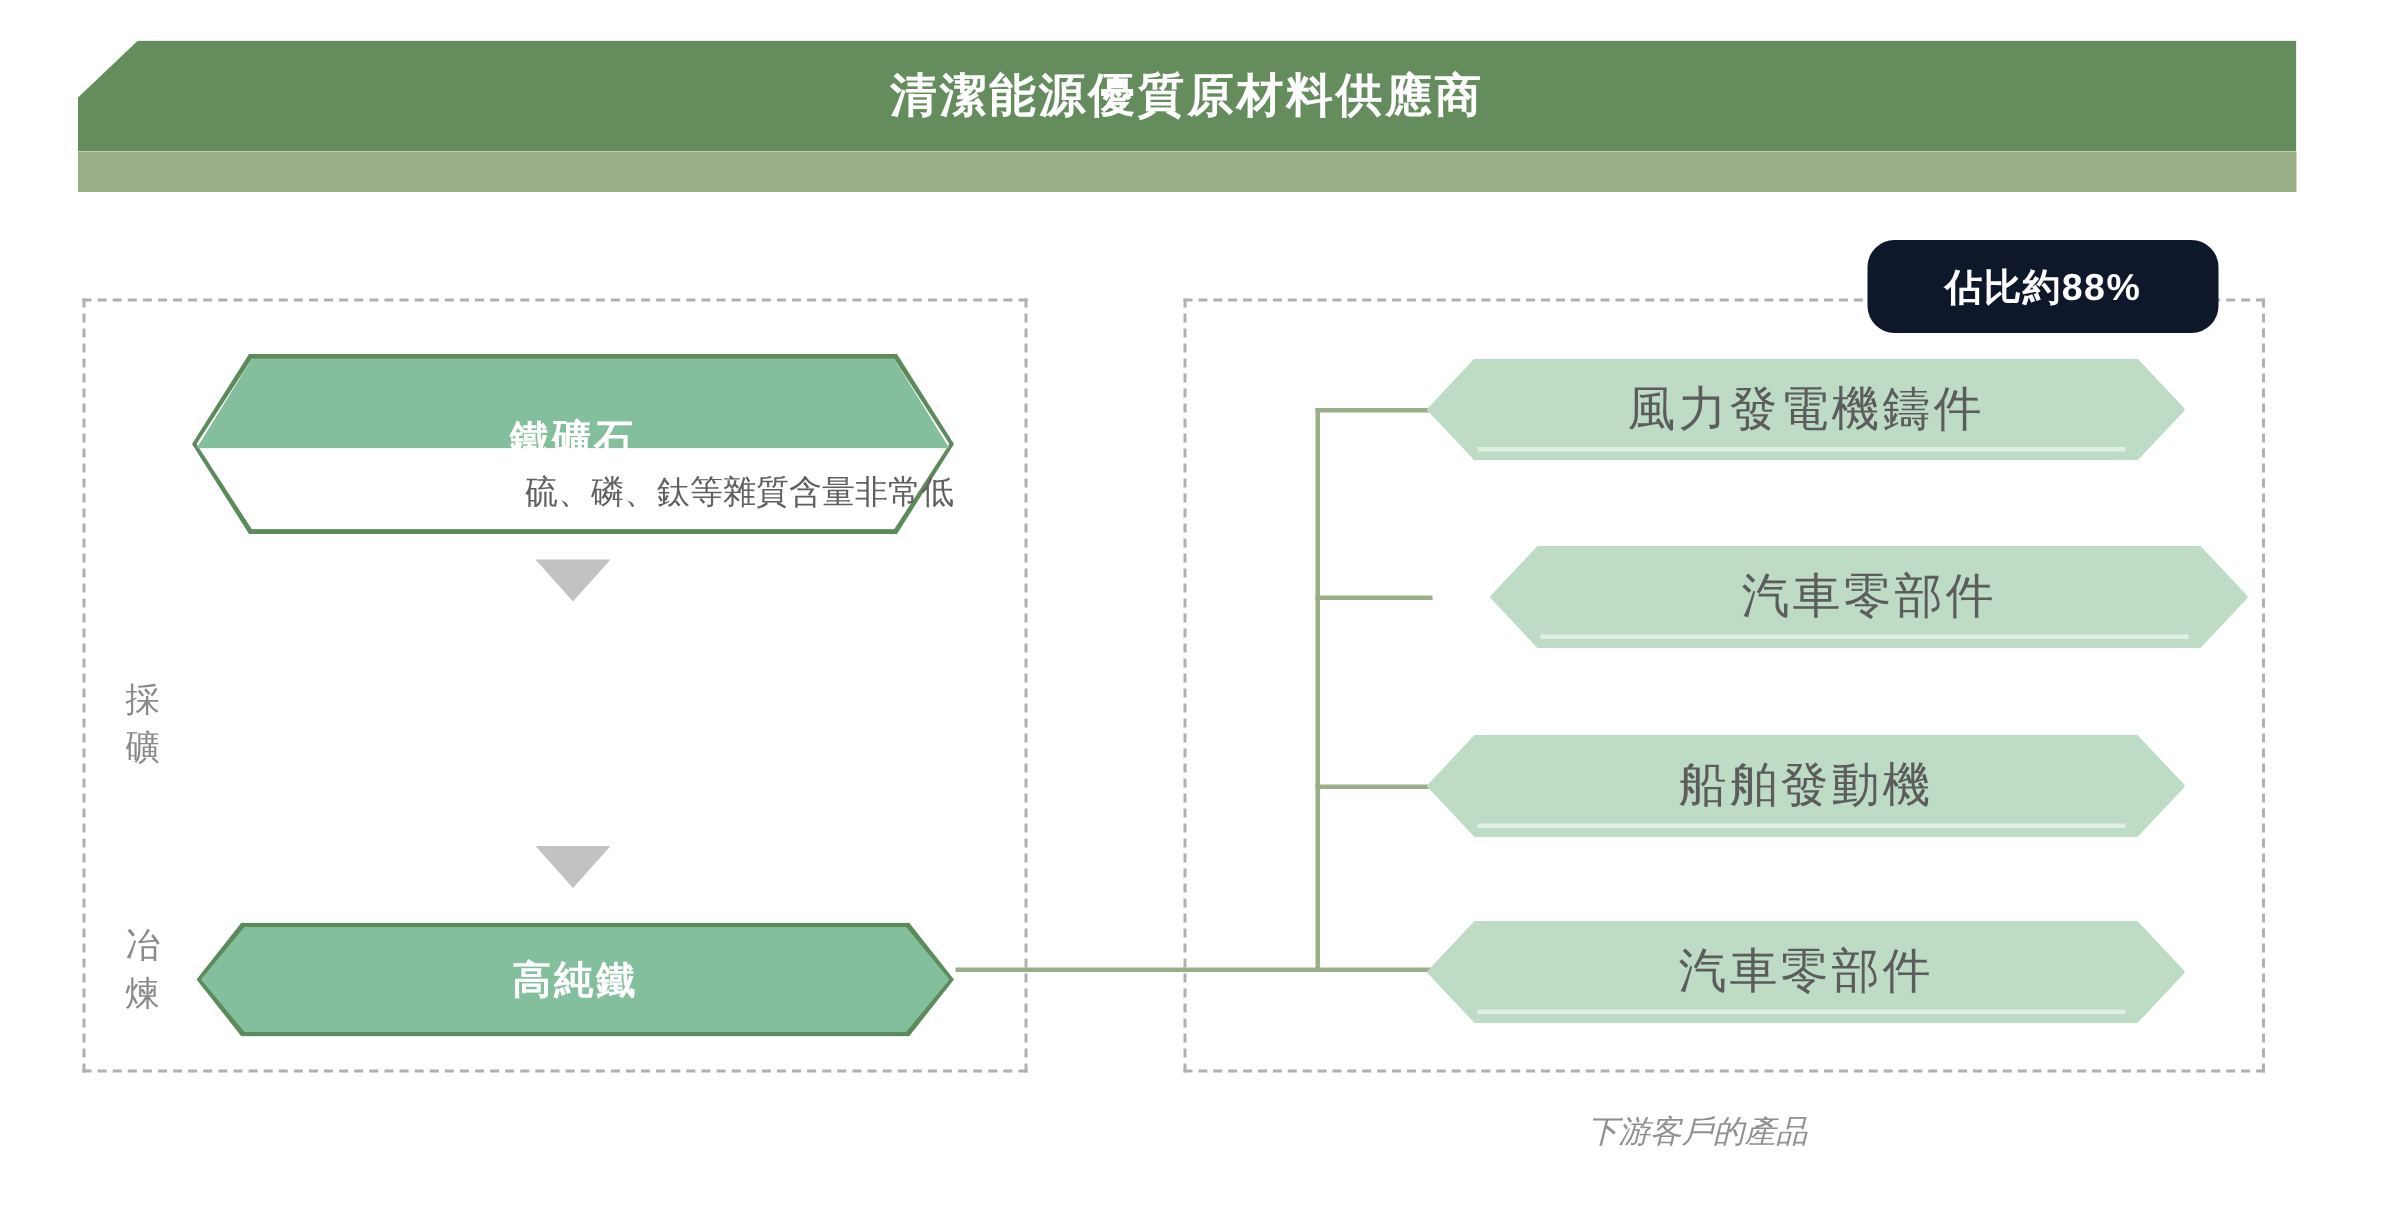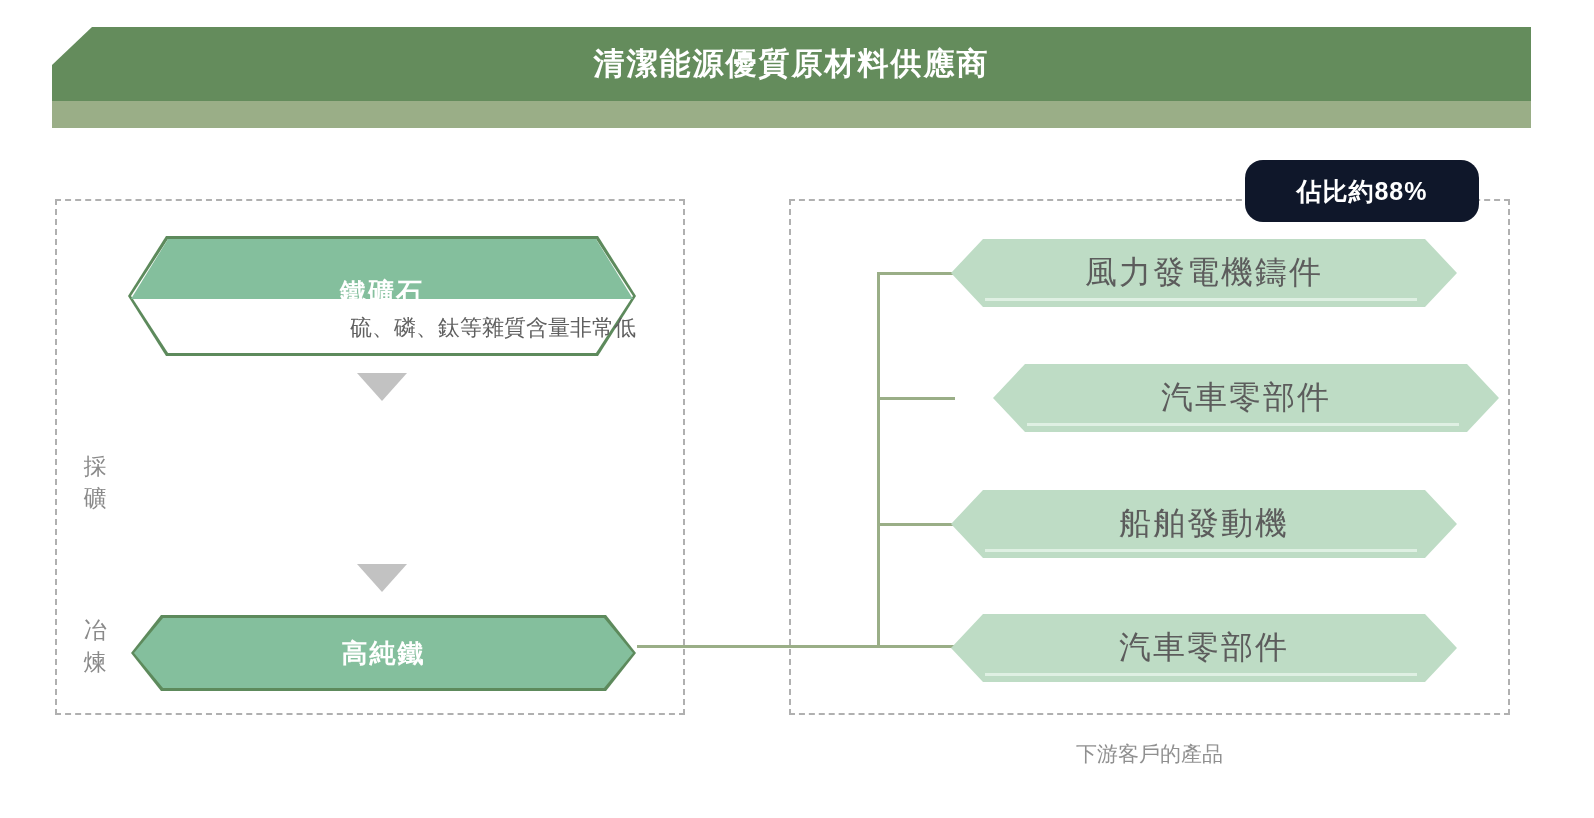--- a/index.html
+++ b/index.html
@@ -40,21 +40,21 @@
   }
   .region-left{left:55px;top:199px;width:630px;height:516px;}
   .region-right{left:789px;top:199px;width:721px;height:516px;}
 
   .region-caption{
     position:absolute;
     color:#909090;font-size:21px;white-space:nowrap;
     text-align:center;
   }
   .cap-left{left:55px;top:740px;width:630px;}
-  .cap-right{left:789px;top:740px;width:721px;}
+  .cap-right{left:771px;top:740px;width:721px;font-style:italic;}
 
   
   .stage-label{
     position:absolute;
     color:#8a8a8a;font-size:23px;line-height:32px;
     width:30px;text-align:center;white-space:normal;
   }
   .stage-label span{display:block;}
   .stage-mining{left:80px;top:450px;}
   .stage-smelt{left:80px;top:614px;}

